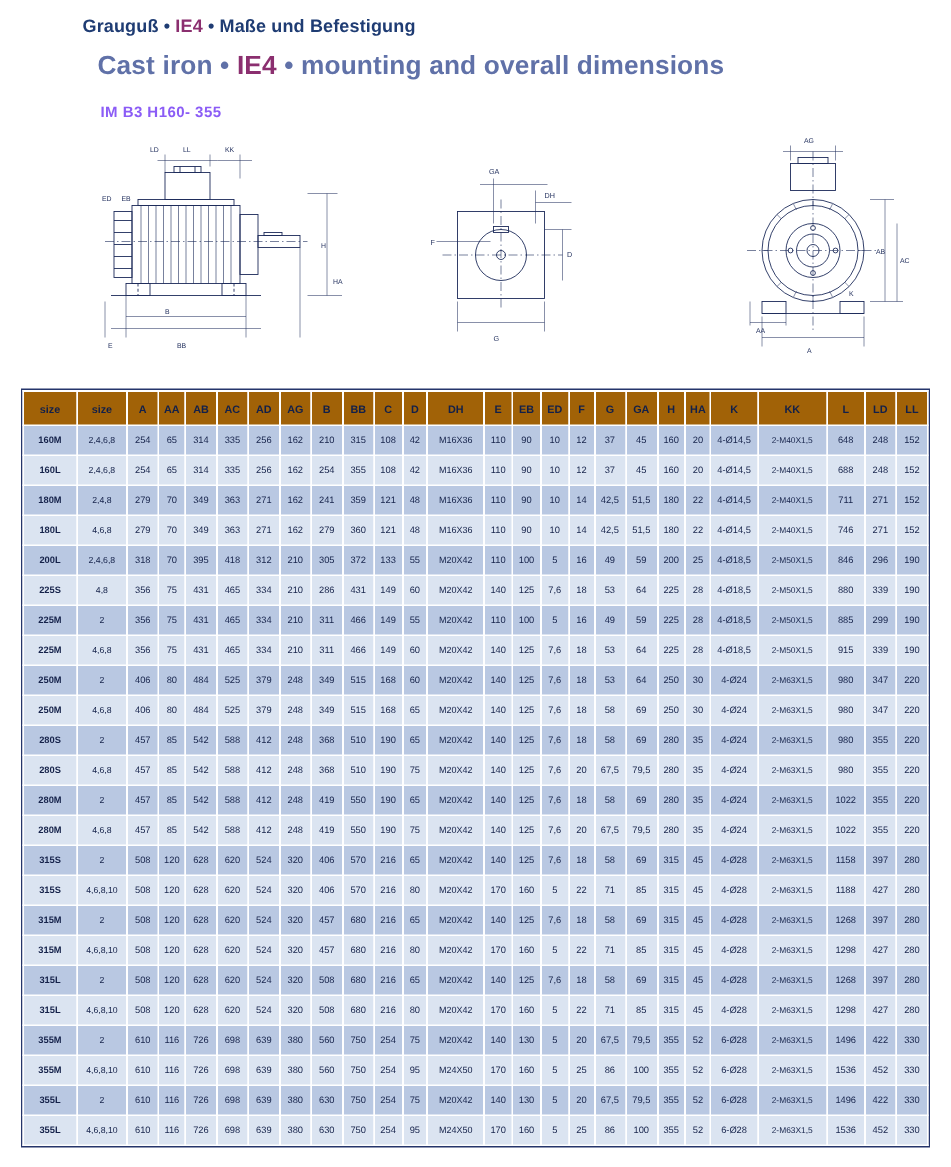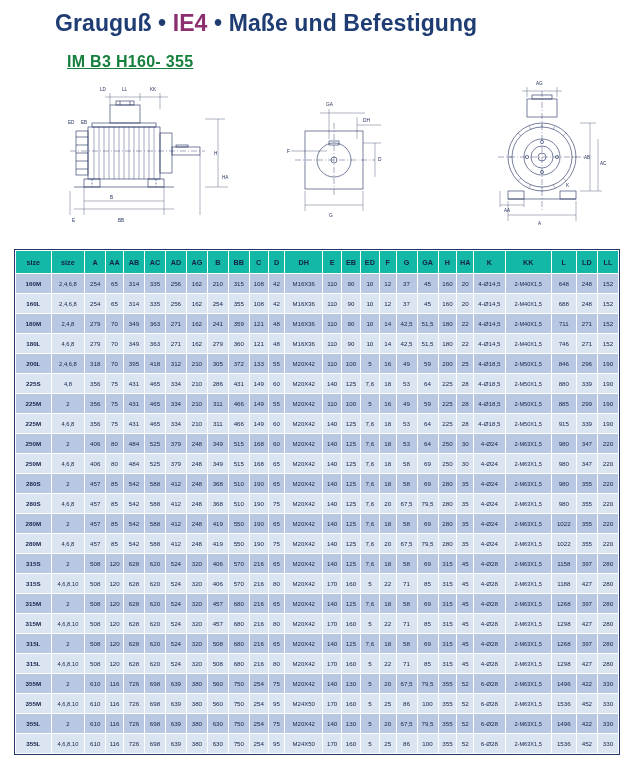--- a/index.html
+++ b/index.html
@@ -17,41 +17,40 @@
   .page {
     position: relative;
     width: 634px;
     height: 778px;
     box-sizing: border-box;
     padding: 0 10px;
   }
 
   
   .title-de {
-    font-size: 23px;
+    font-size: 12px;
     font-weight: bold;
     color: #1f3c73;
     margin: 10px 0 0 45px;
     letter-spacing: 0.1px;
   }
   .title-de .accent { color: #8b2f6f; }
   .title-en {
     font-size: 17.5px;
     color: #6071a8;
     margin: 9px 0 0 55px;
     letter-spacing: 0.1px;
   }
   .title-en .accent { color: #8b2f6f; font-weight: bold; }
   .subtitle {
-    font-size: 16px;
+    font-size: 10px;
     font-weight: bold;
-    color: #15803d;
+    color: #8b5cf6;
     margin: 16px 0 0 57px;
     letter-spacing: 0.3px;
-    text-decoration: underline;
   }
 
   
   .drawings {
     position: relative;
     height: 158px;
     margin-top: 8px;
   }
   .drawings svg { display: block; }
   .dwg { position: absolute; top: 0; }
@@ -73,21 +72,21 @@
   }
   table.spec th, table.spec td {
     border: 0.5px solid #ffffff;
     text-align: center;
     padding: 0;
     height: 19px;
     overflow: hidden;
     white-space: nowrap;
   }
   table.spec thead th {
-    background: #14b8a6;
+    background: #a16207;
     color: #12204a;
     font-size: 7.2px;
     font-weight: bold;
     height: 22px;
     border: 0.5px solid #ffffff;
   }
   tr.row-a td { background: #b9c8e2; }
   tr.row-b td { background: #dbe4f1; }
   td.first, th.first { font-weight: bold; }
   td.poles { font-size: 5.8px; }
@@ -96,20 +95,23 @@
 </style>
 </head>
 <body>
 
 <div class="page">
 
   <h1 class="title-de">
     <span>Grauguß </span><span>• </span><span class="accent">IE4</span><span> • Maße und Befestigung</span>
   </h1>
 
+  <h2 class="title-en">
+    <span>Cast iron </span><span>• </span><span class="accent">IE4</span><span> • mounting and overall dimensions</span>
+  </h2>
 
   <h3 class="subtitle">IM B3 H160- 355</h3>
 
   <div class="drawings">
 
     <div class="dwg dwg-1">
       <svg width="200" height="150" viewBox="0 0 200 150">
         <g stroke="#1d2b5a" fill="none" stroke-width="0.6">
 
           <rect x="38" y="48" width="72" height="52"></rect>

